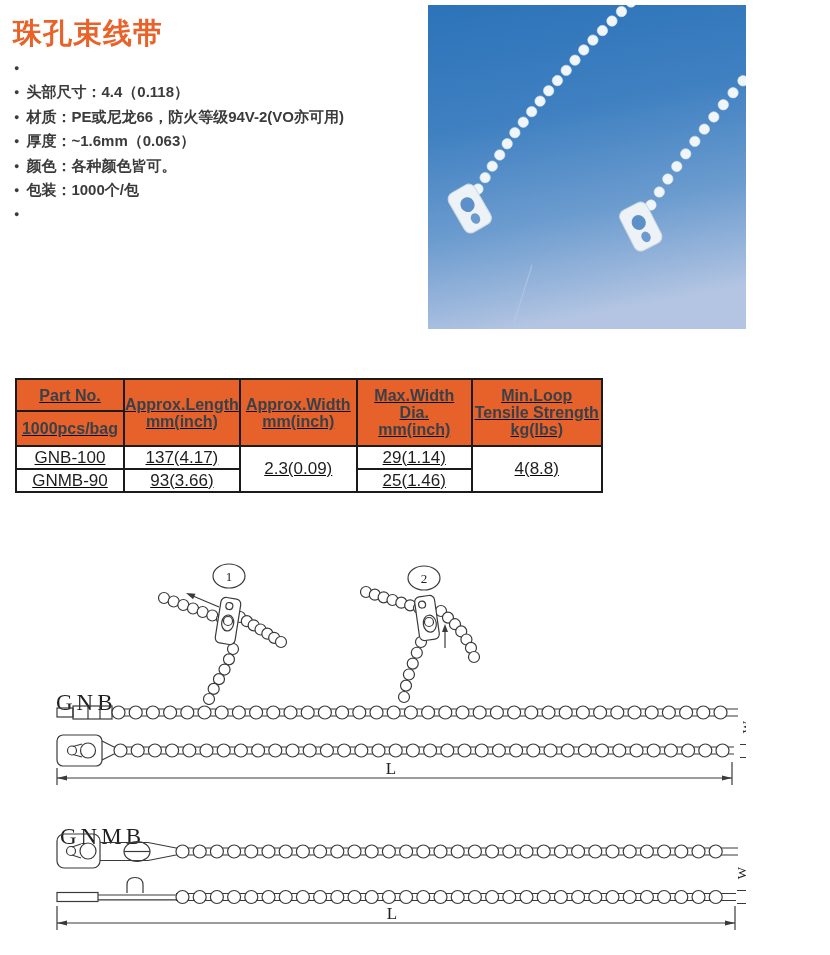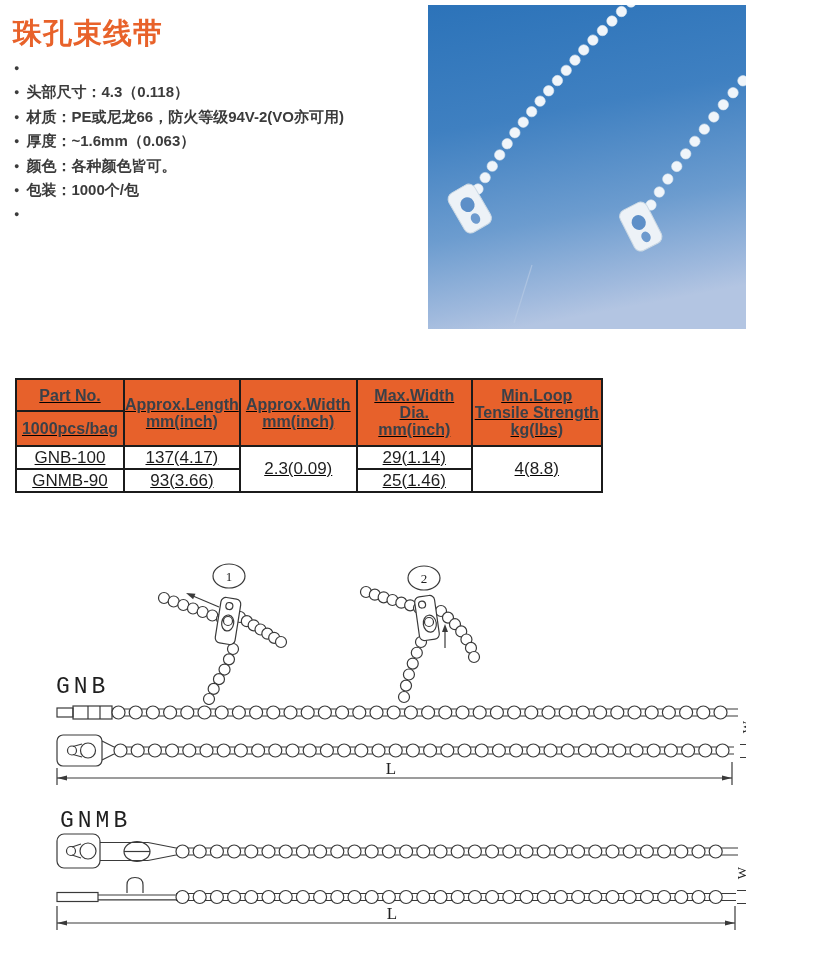--- a/index.html
+++ b/index.html
@@ -10,39 +10,39 @@
   .specs{position:absolute;left:14px;top:56px;margin:0;padding:0;list-style:none;width:410px;}
   .specs li{display:flex;align-items:flex-start;height:24.4px;line-height:24.4px;
             font-size:15px;font-weight:600;color:#3b3b3b;white-space:nowrap;}
   .specs .dot{font-size:9px;margin-right:7px;line-height:24.4px;color:#3b3b3b;}
   .photo{position:absolute;left:428px;top:5px;width:380px;height:324px;}
   .pink-line{position:absolute;left:817px;top:115px;width:2px;height:303px;background:#f3dadd;opacity:.85;}
   table.spec-table{position:absolute;left:15px;top:378px;border-collapse:collapse;table-layout:fixed;text-decoration:underline;}
   table.spec-table td{border:2px solid #1b1b1b;text-align:center;vertical-align:middle;padding:0;}
   td.hdr{background:#e7612b;color:#3a4048;font-weight:600;font-size:16px;line-height:17px;}
   td.val{background:#fff;color:#1e1e1e;font-size:17px;font-weight:500;}
-  .drawing-label{position:absolute;font-family:Liberation Mono, monospace;font-size:23px;
-                 letter-spacing:4px;color:#1f1f1f;}
+  .drawing-label{position:absolute;font-family:Liberation Serif, serif;font-size:23px;
+                 letter-spacing:4px;color:#1f1f1f;margin-top:16px;}
   svg.ovl{position:absolute;left:0;display:block;}
   .dimtext{font-family:"Liberation Serif",serif;fill:#222;}
 </style>
 </head>
 <body>
 
 <div class="page">
 
   <h1 class="title">珠孔束线带</h1>
 
   <ul class="specs">
     <li>
         <span class="dot">●</span>
       </li>
     <li>
         <span class="dot">●</span>
-        <span>头部尺寸：4.3（0.118）</span>
+        <span>头部尺寸：4.4（0.118）</span>
       </li>
     <li>
         <span class="dot">●</span>
         <span>材质：PE或尼龙66，防火等级94V-2(VO亦可用)</span>
       </li>
     <li>
         <span class="dot">●</span>
         <span>厚度：~1.6mm（0.063）</span>
       </li>
     <li>

